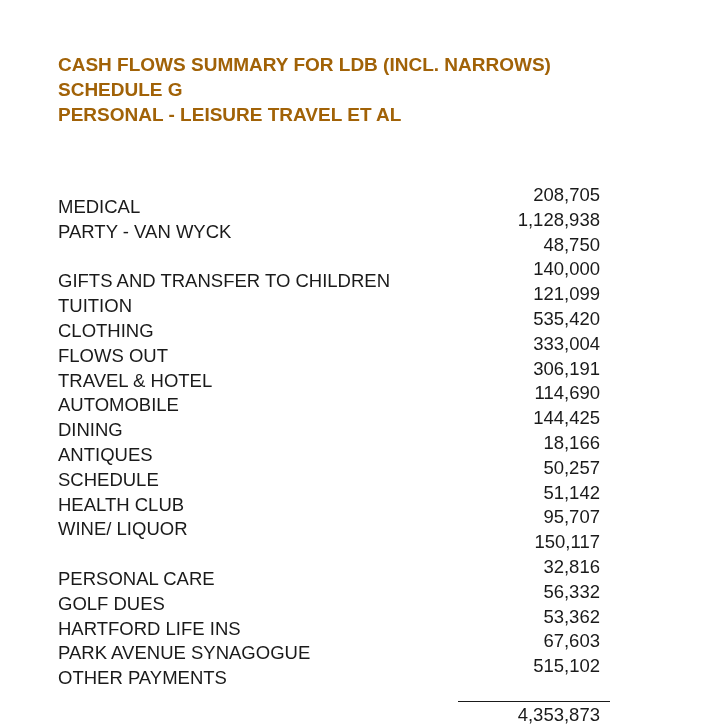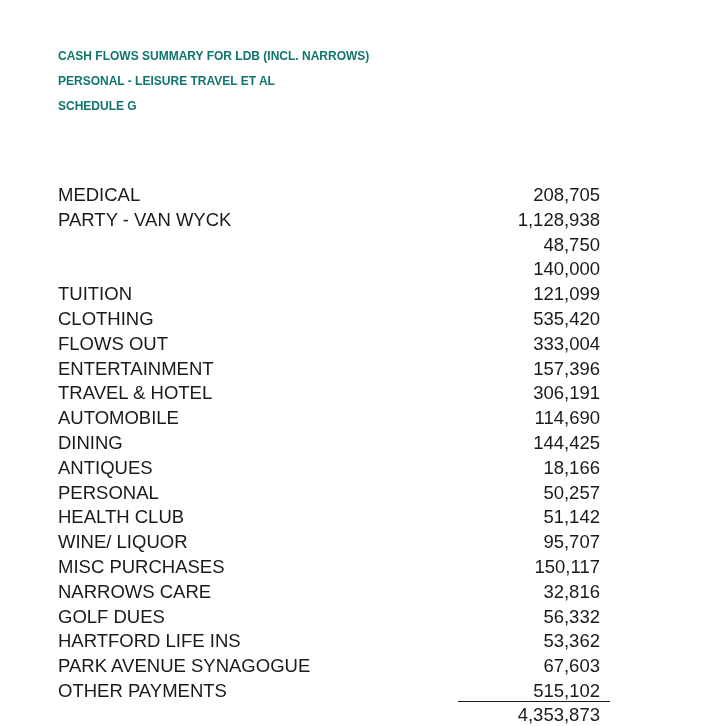--- a/index.html
+++ b/index.html
@@ -11,44 +11,44 @@
       width: 716px;
       height: 726px;
       overflow: hidden;
       position: relative;
       font-family: "Liberation Sans", sans-serif;
       color: #1a1a1a;
     }
     .header {
       position: absolute;
       left: 58px;
-      top: 44px;
+      top: 52px;
       font-weight: bold;
-      font-size: 12px;
+      font-size: 19px;
       line-height: 25px;
-      color: #0f766e;
+      color: #a16207;
     }
     .header div { white-space: nowrap; }
     .rows {
       position: absolute;
       left: 58px;
       top: 183px;
       width: 552px;
     }
     .row {
       position: relative;
       height: 24.8px;
       font-size: 18.5px;
       line-height: 24.8px;
       white-space: nowrap;
     }
     .row .label {
       position: absolute;
       left: 0;
-      top: 0;
+      top: 12px;
     }
     .row .amount {
       position: absolute;
       right: 10px;
       top: 0;
       text-align: center;
     }
     .rule {
       position: absolute;
       left: 458px;
@@ -65,89 +65,85 @@
       line-height: 24.8px;
       text-align: right;
       white-space: nowrap;
     }
   </style>
 </head>
 <body>
 
 <div class="header">
   <div>CASH FLOWS SUMMARY FOR LDB  (INCL. NARROWS)</div>
+  <div>SCHEDULE G</div>
   <div>PERSONAL - LEISURE TRAVEL ET AL</div>
-  <div>SCHEDULE G</div>
 </div>
 
 <div class="rows">
   <div class="row">
       <span class="label">MEDICAL</span>
       <span class="amount">208,705</span>
     </div>
   <div class="row">
       <span class="label">PARTY - VAN WYCK</span>
       <span class="amount">1,128,938</span>
     </div>
   <div class="row">
       <span class="amount">48,750</span>
     </div>
   <div class="row">
+      <span class="label">GIFTS AND TRANSFER TO CHILDREN</span>
       <span class="amount">140,000</span>
     </div>
   <div class="row">
       <span class="label">TUITION</span>
       <span class="amount">121,099</span>
     </div>
   <div class="row">
       <span class="label">CLOTHING</span>
       <span class="amount">535,420</span>
     </div>
   <div class="row">
       <span class="label">FLOWS OUT</span>
       <span class="amount">333,004</span>
-    </div>
-  <div class="row">
-      <span class="label">ENTERTAINMENT</span>
-      <span class="amount">157,396</span>
     </div>
   <div class="row">
       <span class="label">TRAVEL &amp; HOTEL</span>
       <span class="amount">306,191</span>
     </div>
   <div class="row">
       <span class="label">AUTOMOBILE</span>
       <span class="amount">114,690</span>
     </div>
   <div class="row">
       <span class="label">DINING</span>
       <span class="amount">144,425</span>
     </div>
   <div class="row">
       <span class="label">ANTIQUES</span>
       <span class="amount">18,166</span>
     </div>
   <div class="row">
-      <span class="label">PERSONAL</span>
+      <span class="label">SCHEDULE</span>
       <span class="amount">50,257</span>
     </div>
   <div class="row">
       <span class="label">HEALTH CLUB</span>
       <span class="amount">51,142</span>
     </div>
   <div class="row">
       <span class="label">WINE/ LIQUOR</span>
       <span class="amount">95,707</span>
     </div>
   <div class="row">
-      <span class="label">MISC PURCHASES</span>
       <span class="amount">150,117</span>
     </div>
   <div class="row">
-      <span class="label">NARROWS CARE</span>
+      <span class="label">PERSONAL CARE</span>
       <span class="amount">32,816</span>
     </div>
   <div class="row">
       <span class="label">GOLF DUES</span>
       <span class="amount">56,332</span>
     </div>
   <div class="row">
       <span class="label">HARTFORD LIFE INS</span>
       <span class="amount">53,362</span>
     </div>

